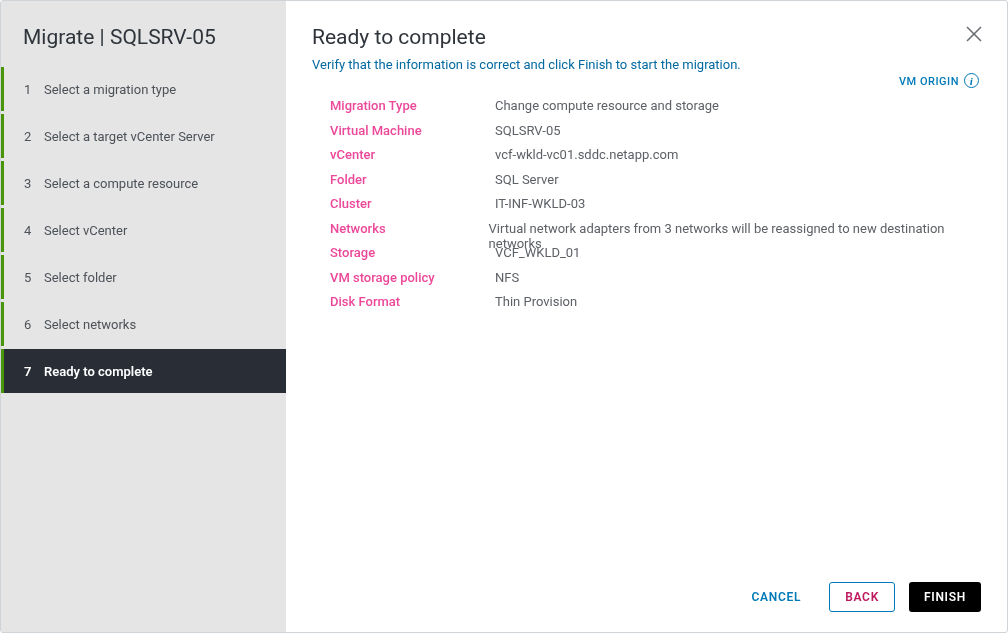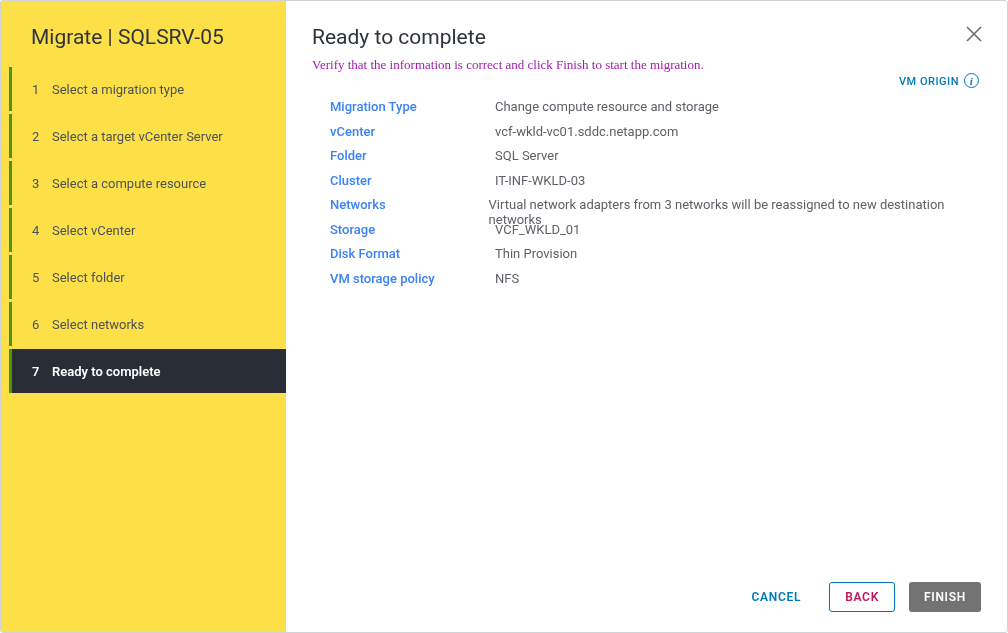--- a/index.html
+++ b/index.html
@@ -17,22 +17,22 @@
       width: 1008px;
       height: 633px;
       border: 1px solid #cfd4d9;
       border-radius: 3px;
       display: flex;
       position: relative;
       background: #fff;
     }
     .left-panel {
       width: 285px;
-      padding: 24px 0 0 8px;
-      background: #fde047;
+      padding: 24px 0 0 0;
+      background: #e5e5e5;
       display: flex;
       flex-direction: column;
     }
     .wizard-title {
       font-size: 21px;
       color: #2f343b;
       padding: 0 22px 18px 22px;
       font-weight: 400;
     }
     .steps-container {
@@ -67,24 +67,23 @@
       position: relative;
     }
     .page-title {
       font-size: 21px;
       color: #2f343b;
       font-weight: 400;
       margin-bottom: 2px;
     }
     .page-subtitle {
       font-size: 13px;
-      color: #a21caf;
+      color: #0369a1;
       margin-top: 6px;
       margin-bottom: 26px;
-      font-family: Liberation Serif, serif;
     }
     .close-icon {
       position: absolute;
       top: 24px;
       right: 24px;
       cursor: pointer;
       width: 18px;
       height: 18px;
       color: #6a6e73;
     }
@@ -118,21 +117,21 @@
       margin-left: 18px;
     }
     .summary-row {
       display: flex;
       align-items: baseline;
       height: 24.5px;
       font-size: 13px;
     }
     .summary-label {
       width: 165px;
-      color: #3b82f6;
+      color: #ec4899;
       font-weight: 500;
     }
     .summary-value {
       color: #5d6167;
     }
     .footer {
       margin-top: auto;
       display: flex;
       justify-content: flex-end;
       align-items: center;
@@ -153,21 +152,21 @@
     .btn-cancel {
       color: #0079b8;
     }
     .btn-back {
       color: #be185d;
       border: 1px solid #0079b8;
       padding: 7px 15px;
     }
     .btn-finish {
       color: #fff;
-      background: #737373;
+      background: #000000;
       padding: 8px 15px;
     }
   </style>
 </head>
 <body>
 
 <div class="dialog">
   <div class="left-panel">
     <div class="wizard-title">Migrate | SQLSRV-05</div>
     <div class="steps-container">
@@ -214,46 +213,50 @@
       <span>VM ORIGIN</span>
       <span class="info-icon">i</span>
     </div>
 
     <div class="summary">
       <div class="summary-row">
         <div class="summary-label">Migration Type</div>
         <div class="summary-value">Change compute resource and storage</div>
       </div>
       <div class="summary-row">
+        <div class="summary-label">Virtual Machine</div>
+        <div class="summary-value">SQLSRV-05</div>
+      </div>
+      <div class="summary-row">
         <div class="summary-label">vCenter</div>
         <div class="summary-value">vcf-wkld-vc01.sddc.netapp.com</div>
       </div>
       <div class="summary-row">
         <div class="summary-label">Folder</div>
         <div class="summary-value">SQL Server</div>
       </div>
       <div class="summary-row">
         <div class="summary-label">Cluster</div>
         <div class="summary-value">IT-INF-WKLD-03</div>
       </div>
       <div class="summary-row">
         <div class="summary-label">Networks</div>
         <div class="summary-value">Virtual network adapters from 3 networks will be reassigned to new destination networks</div>
       </div>
       <div class="summary-row">
         <div class="summary-label">Storage</div>
         <div class="summary-value">VCF_WKLD_01</div>
       </div>
       <div class="summary-row">
+        <div class="summary-label">VM storage policy</div>
+        <div class="summary-value">NFS</div>
+      </div>
+      <div class="summary-row">
         <div class="summary-label">Disk Format</div>
         <div class="summary-value">Thin Provision</div>
-      </div>
-      <div class="summary-row">
-        <div class="summary-label">VM storage policy</div>
-        <div class="summary-value">NFS</div>
       </div>
     </div>
 
     <div class="footer">
       <button class="btn btn-cancel">CANCEL</button>
       <button class="btn btn-back">BACK</button>
       <button class="btn btn-finish">FINISH</button>
     </div>
   </div>
 </div>

